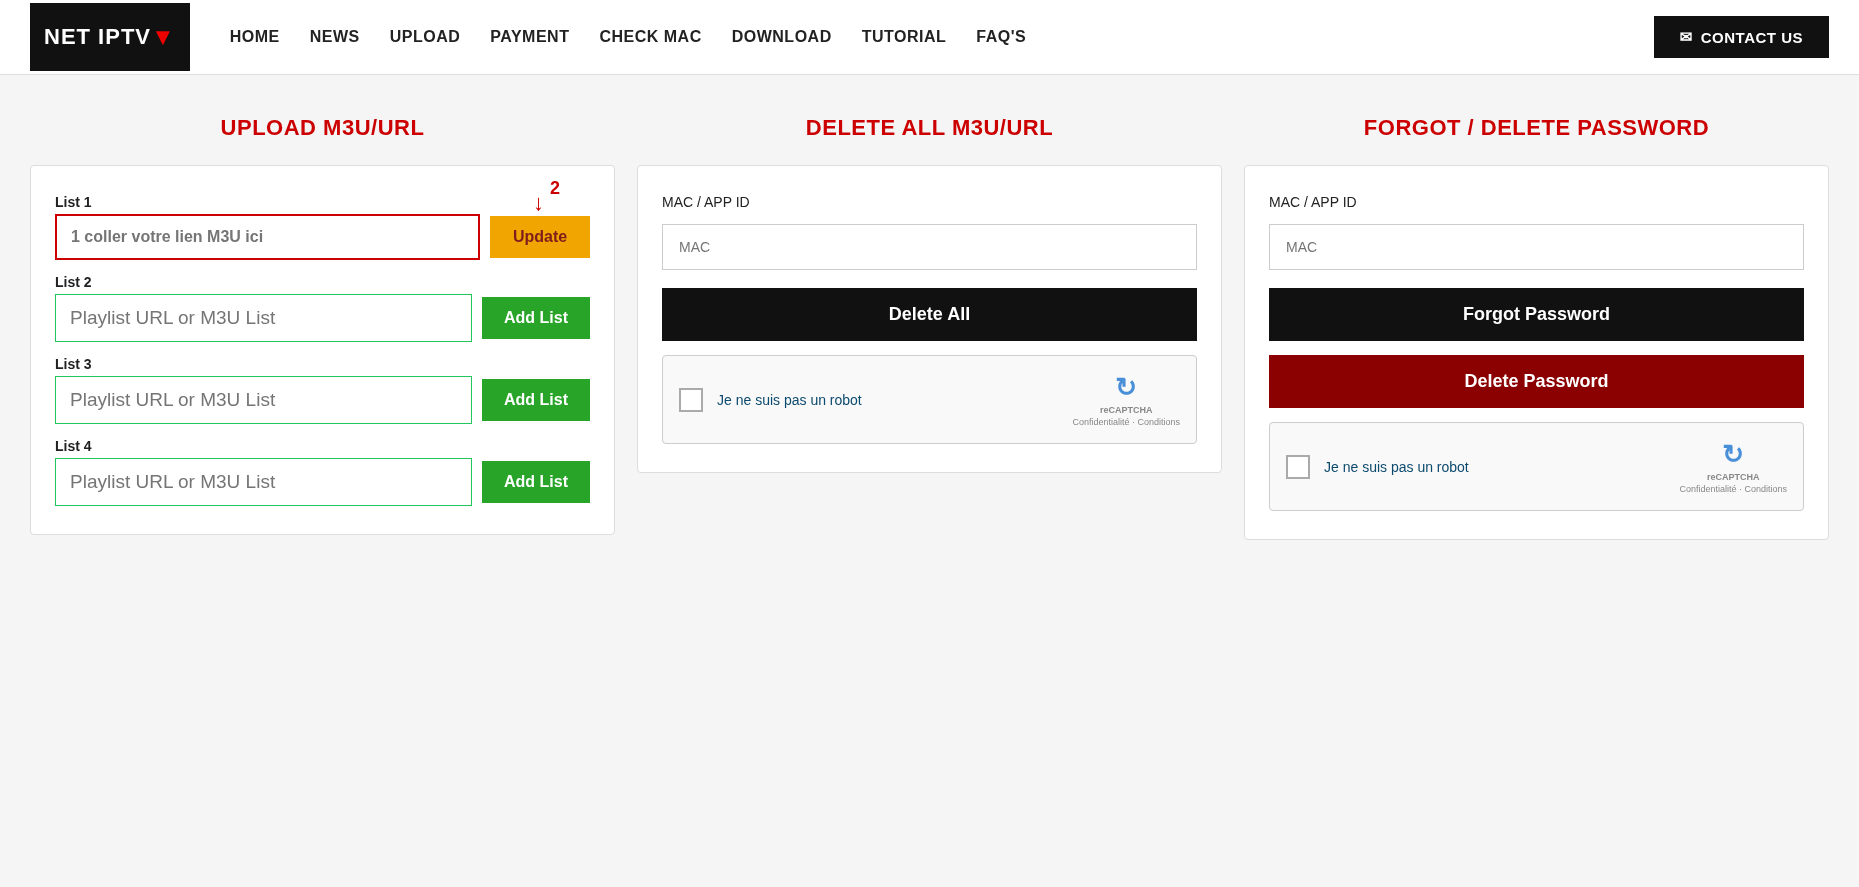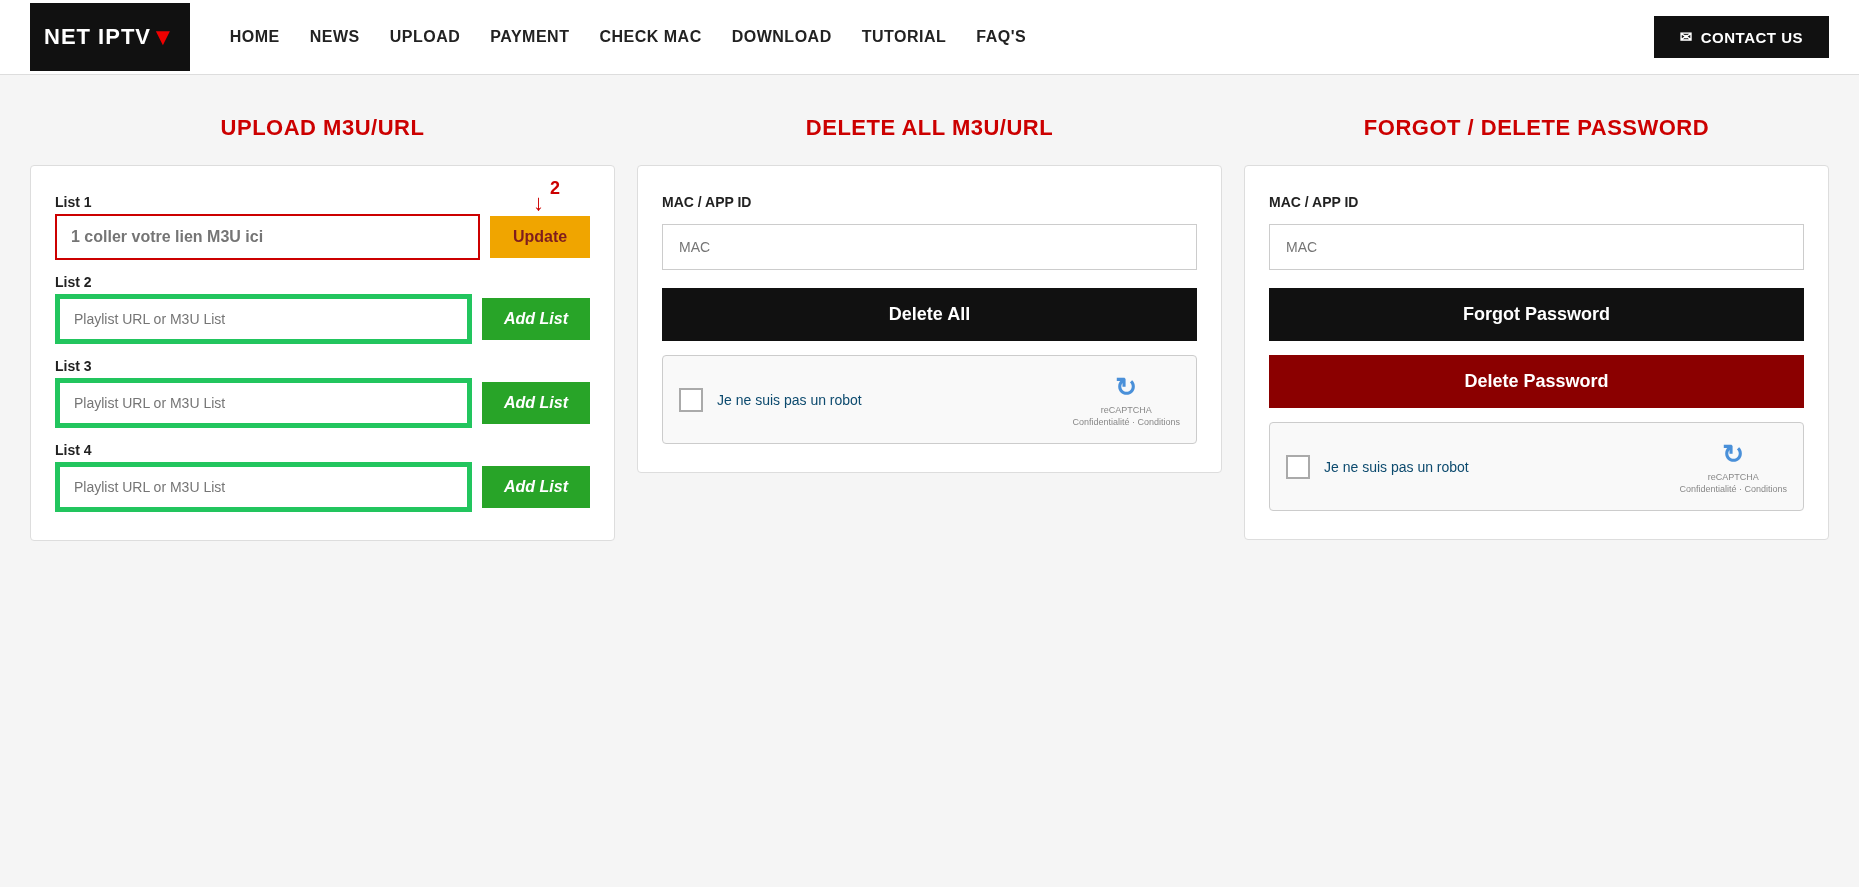--- a/index.html
+++ b/index.html
@@ -102,23 +102,23 @@
 
     .list-row {
       display: flex;
       gap: 10px;
       align-items: center;
       position: relative;
     }
 
     .list-input {
       flex: 1;
-      border: 5px solid #22c55e;
+      border: 1px solid #22c55e;
       padding: 12px 14px;
-      font-size: 14px;
+      font-size: 19px;
       color: #999;
       outline: none;
     }
 
     .list-input.highlighted {
       border: 2px solid #c00;
       color: #c00;
       font-weight: 700;
       font-size: 16px;
     }
@@ -136,21 +136,20 @@
 
     .btn-add {
       background: #28a428;
       color: #fff;
       border: none;
       padding: 12px 22px;
       font-size: 16px;
       font-weight: 700;
       cursor: pointer;
       min-width: 100px;
-      font-style: italic;
     }
 
     .btn-black {
       background: #111;
       color: #fff;
       border: none;
       padding: 16px;
       font-size: 18px;
       font-weight: 700;
       cursor: pointer;
@@ -181,21 +180,21 @@
     .arrow-down {
       position: absolute;
       top: -24px;
       right: 46px;
       color: #c00;
       font-size: 22px;
     }
 
     .mac-label {
       font-size: 14px;
-      font-weight: 700;
+      font-weight: 400;
       color: #222;
     }
 
     .mac-input {
       border: 1px solid #ccc;
       padding: 14px 16px;
       font-size: 14px;
       color: #bbb;
       outline: none;
       width: 100%;
@@ -235,21 +234,21 @@
 
     .recaptcha-icon {
       font-size: 26px;
       color: #4a90d9;
       font-weight: 900;
     }
 
     .recaptcha-brand {
       font-size: 9px;
       color: #888;
-      font-weight: 400;
+      font-weight: 700;
     }
 
     .recaptcha-links {
       font-size: 9px;
       color: #888;
       text-align: center;
     }
 
     .add-all-btn {
       background: #111;

